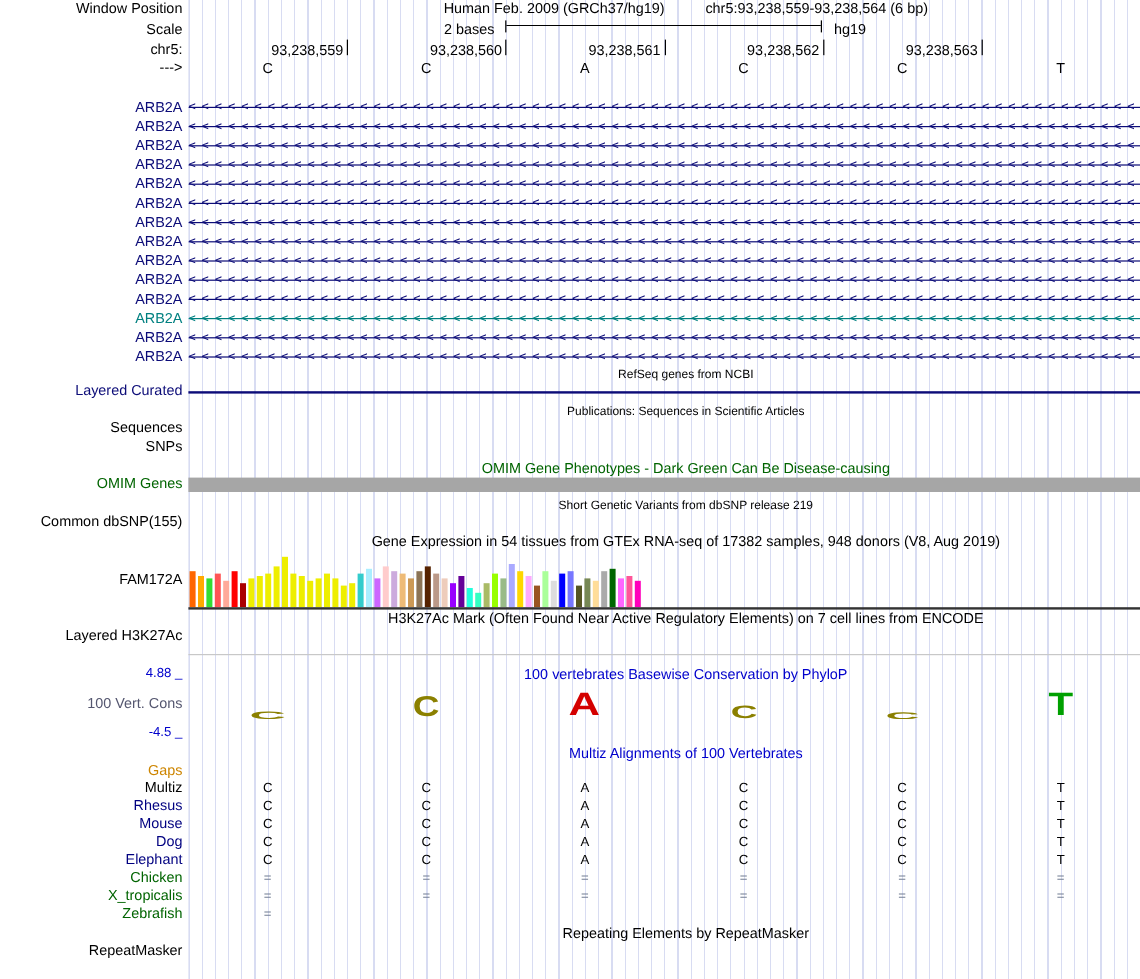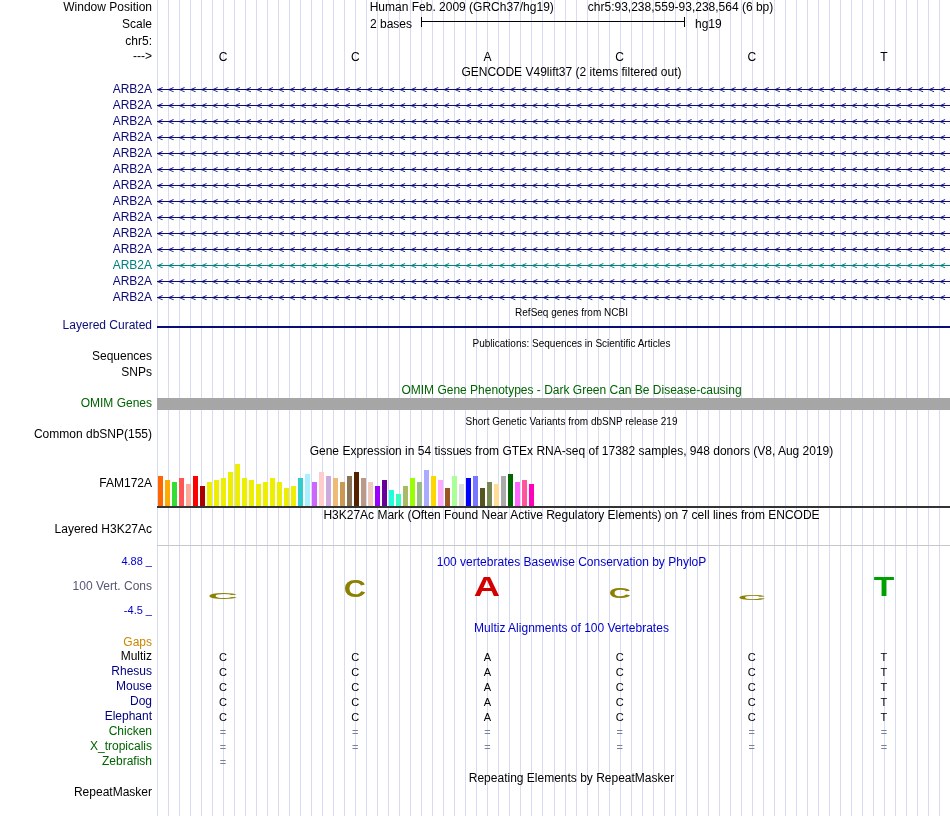--- a/index.html
+++ b/index.html
@@ -124,31 +124,42 @@
 <div id="track">
 
   <div class="ctitle" style="top:1px">
     <span>Human Feb. 2009 (GRCh37/hg19)</span><span style="display:inline-block;width:34px"></span><span>chr5:93,238,559-93,238,564 (6 bp)</span>
   </div>
 
   <div class="scale-text">2 bases</div>
   <div id="scalebar"></div>
   <div class="scale-genome">hg19</div>
 
+  <div id="coord-row">
+      <div class="coord-tick" style="left: 132.167px;"></div>
+      <div class="coord-lbl" style="left: 39.1667px;">93,238,559</div>
+      <div class="coord-tick" style="left: 264.333px;"></div>
+      <div class="coord-lbl" style="left: 171.333px;">93,238,560</div>
+      <div class="coord-tick" style="left: 396.5px;"></div>
+      <div class="coord-lbl" style="left: 303.5px;">93,238,561</div>
+      <div class="coord-tick" style="left: 528.667px;"></div>
+      <div class="coord-lbl" style="left: 435.667px;">93,238,562</div>
+      <div class="coord-tick" style="left: 660.833px;"></div>
+      <div class="coord-lbl" style="left: 567.833px;">93,238,563</div>
+    </div>
 
   <div class="bases-row">
       <div class="cell">C</div>
       <div class="cell">C</div>
       <div class="cell">A</div>
       <div class="cell">C</div>
       <div class="cell">C</div>
       <div class="cell">T</div>
     </div>
 
-  <div class="ctitle" style="top:66px">GENCODE V49lift37 (2 items filtered out)</div>
 
   <div class="ctitle small" style="top:306px">RefSeq genes from NCBI</div>
   <div class="hline" id="refseq-line"></div>
 
   <div class="ctitle green" style="top:384px">OMIM Gene Phenotypes - Dark Green Can Be Disease-causing</div>
 
   <div class="ctitle small" style="top:337px">Publications: Sequences in Scientific Articles</div>
   <div class="hline" id="omim-bar"></div>
 
   <div class="ctitle small" style="top:415px">Short Genetic Variants from dbSNP release 219</div>

